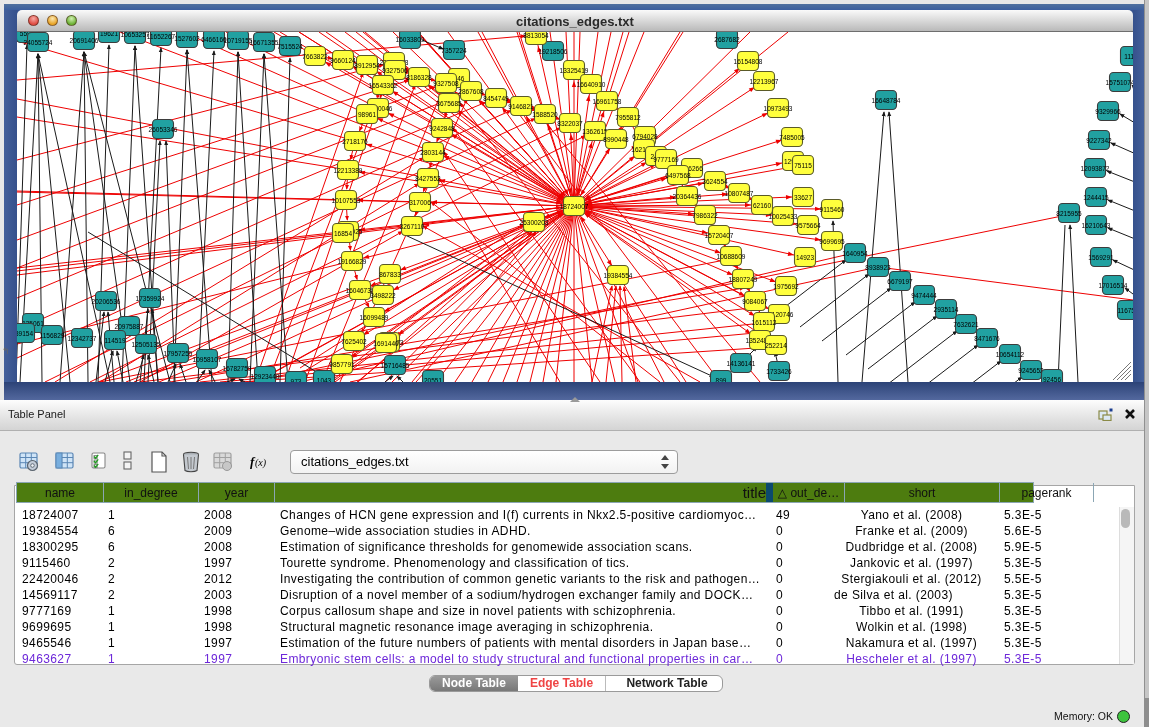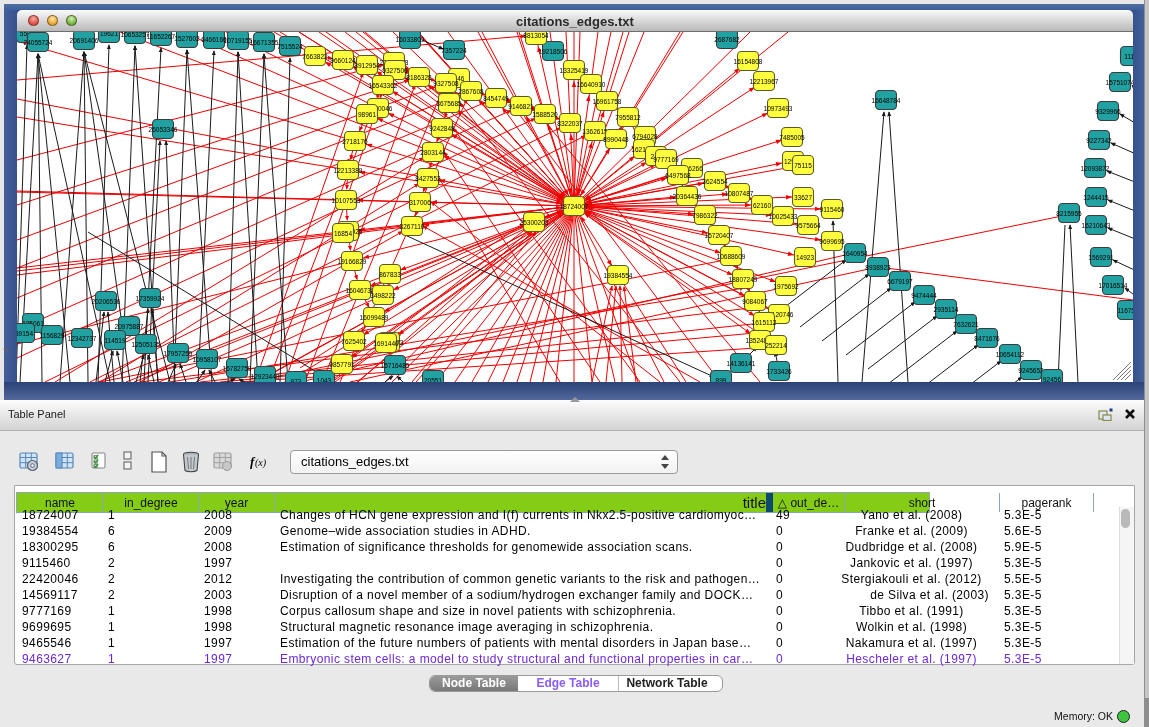--- a/index.html
+++ b/index.html
@@ -728,21 +728,21 @@
     <circle cx="209" cy="17" r="4.5" fill="#c7c7c7" stroke="#999" stroke-width="1"></circle>
     <text x="232" y="17" font-family="Liberation Serif,serif" font-style="italic" font-weight="bold" font-size="13" fill="#000">f</text>
     <text x="237" y="17" font-family="Liberation Serif,serif" font-style="italic" font-size="10" fill="#000">(x)</text>
   </svg>
 <div class="abs" style="left:290px;top:450px;width:388px;height:24px;background:linear-gradient(180deg,#fff,#f2f2f2);border:1px solid #9c9c9c;border-radius:4px;box-sizing:border-box;font-size:13px;line-height:22px;color:#000;padding-left:10px">citations_edges.txt</div>
 <svg class="abs" width="10" height="14" viewBox="0 0 10 14" style="left:660px;top:455px">
 <path d="M5 0 L9 5 L1 5 z" fill="#444"></path>
     <path d="M5 14 L9 9 L1 9 z" fill="#444"></path>
   </svg>
 <div class="abs" style="left:14px;top:485px;width:1121px;height:180px;background:#fff;border:1px solid #a6a6a6;border-radius:0 0 3px 3px;box-sizing:border-box"></div>
-<div style="position:absolute;left:16px;top:492px;width:914px;height:21px;background:#84cc16;border:1px solid #8ba6b4;box-sizing:border-box">
+<div style="position:absolute;left:16px;top:482px;width:1018px;height:21px;background:#4d7c0f;border:1px solid #8ba6b4;box-sizing:border-box">
     <div style="position:absolute;left:0px;top:0;width:87px;height:19px;border-right:1px solid #8ba6b4;box-sizing:border-box;text-align:center;font-size:12px;line-height:20px;color:#111">name</div>
     <div style="position:absolute;left:87px;top:0;width:95px;height:19px;border-right:1px solid #8ba6b4;box-sizing:border-box;text-align:center;font-size:12px;line-height:20px;color:#111">in_degree</div>
     <div style="position:absolute;left:182px;top:0;width:76px;height:19px;border-right:1px solid #8ba6b4;box-sizing:border-box;text-align:center;font-size:12px;line-height:20px;color:#111">year</div>
     <div style="position:absolute;left:258px;top:0;width:498px;height:19px;border-right:7px solid #0c4a6e;box-sizing:border-box;text-align:right;font-size:15px;line-height:20px;color:#111">title</div>
     <div style="position:absolute;left:756px;top:0;width:72px;height:19px;border-right:1px solid #8ba6b4;box-sizing:border-box;text-align:center;font-size:12px;line-height:20px;color:#111">△ out_de…</div>
     <div style="position:absolute;left:828px;top:0;width:155px;height:19px;border-right:1px solid #8ba6b4;box-sizing:border-box;text-align:center;font-size:12px;line-height:20px;color:#111">short</div>
     <div style="position:absolute;left:983px;top:0;width:94px;height:19px;border-right:1px solid #8ba6b4;box-sizing:border-box;text-align:center;font-size:12px;line-height:20px;color:#111">pagerank</div>
   </div>
 <div style="position:absolute;left:16px;top:507px;width:1077px;height:16px;font-size:12px;letter-spacing:0.4px;line-height:16px;color:#000;white-space:nowrap;overflow:hidden">
     <span style="position:absolute;left:6px">18724007</span>
@@ -768,40 +768,41 @@
     <span style="position:absolute;left:188px">2008</span>
     <span style="position:absolute;left:264px">Estimation of significance thresholds for genomewide association scans.</span>
     <span style="position:absolute;left:760px">0</span>
     <span style="position:absolute;left:818px;width:155px;text-align:center">Dudbridge et al. (2008)</span>
     <span style="position:absolute;left:988px">5.9E-5</span>
   </div>
 <div style="position:absolute;left:16px;top:555px;width:1077px;height:16px;font-size:12px;letter-spacing:0.4px;line-height:16px;color:#000;white-space:nowrap;overflow:hidden">
     <span style="position:absolute;left:6px">9115460</span>
     <span style="position:absolute;left:92px">2</span>
     <span style="position:absolute;left:188px">1997</span>
+    <span style="position:absolute;left:264px">Tourette syndrome. Phenomenology and classification of tics.</span>
     <span style="position:absolute;left:760px">0</span>
     <span style="position:absolute;left:818px;width:155px;text-align:center">Jankovic et al. (1997)</span>
     <span style="position:absolute;left:988px">5.3E-5</span>
   </div>
 <div style="position:absolute;left:16px;top:571px;width:1077px;height:16px;font-size:12px;letter-spacing:0.4px;line-height:16px;color:#000;white-space:nowrap;overflow:hidden">
     <span style="position:absolute;left:6px">22420046</span>
     <span style="position:absolute;left:92px">2</span>
     <span style="position:absolute;left:188px">2012</span>
     <span style="position:absolute;left:264px">Investigating the contribution of common genetic variants to the risk and pathogen…</span>
     <span style="position:absolute;left:760px">0</span>
     <span style="position:absolute;left:818px;width:155px;text-align:center">Stergiakouli et al. (2012)</span>
     <span style="position:absolute;left:988px">5.5E-5</span>
   </div>
 <div style="position:absolute;left:16px;top:587px;width:1077px;height:16px;font-size:12px;letter-spacing:0.4px;line-height:16px;color:#000;white-space:nowrap;overflow:hidden">
     <span style="position:absolute;left:6px">14569117</span>
     <span style="position:absolute;left:92px">2</span>
     <span style="position:absolute;left:188px">2003</span>
     <span style="position:absolute;left:264px">Disruption of a novel member of a sodium/hydrogen exchanger family and DOCK…</span>
     <span style="position:absolute;left:760px">0</span>
-    <span style="position:absolute;left:818px;width:155px;text-align:right">de Silva et al. (2003)</span>
+    <span style="position:absolute;left:818px;width:155px;text-align:left">de Silva et al. (2003)</span>
     <span style="position:absolute;left:988px">5.3E-5</span>
   </div>
 <div style="position:absolute;left:16px;top:603px;width:1077px;height:16px;font-size:12px;letter-spacing:0.4px;line-height:16px;color:#000;white-space:nowrap;overflow:hidden">
     <span style="position:absolute;left:6px">9777169</span>
     <span style="position:absolute;left:92px">1</span>
     <span style="position:absolute;left:188px">1998</span>
     <span style="position:absolute;left:264px">Corpus callosum shape and size in novel patients with schizophrenia.</span>
     <span style="position:absolute;left:760px">0</span>
     <span style="position:absolute;left:818px;width:155px;text-align:center">Tibbo et al. (1991)</span>
     <span style="position:absolute;left:988px">5.3E-5</span>
@@ -830,19 +831,19 @@
     <span style="position:absolute;left:188px">1997</span>
     <span style="position:absolute;left:264px">Embryonic stem cells: a model to study structural and functional properties in car…</span>
     <span style="position:absolute;left:760px">0</span>
     <span style="position:absolute;left:818px;width:155px;text-align:center">Hescheler et al. (1997)</span>
     <span style="position:absolute;left:988px">5.3E-5</span>
   </div>
 <div class="abs" style="left:1119px;top:507px;width:14px;height:157px;background:#f5f5f5;border-left:1px solid #ddd"></div>
 <div class="abs" style="left:1121px;top:509px;width:9px;height:19px;background:#b9b9b9;border-radius:5px"></div>
 <div class="abs" style="left:429px;top:675px;width:294px;height:17px;border:1px solid #9a9a9a;border-radius:6px;background:#fff;box-sizing:border-box;overflow:hidden">
 <div style="position:absolute;left:0;top:0;width:88px;height:15px;background:linear-gradient(180deg,#9a9a9a,#787878);color:#fff;text-align:center;font-size:12px;font-weight:bold;line-height:15px">Node Table</div>
-<div style="position:absolute;left:88px;top:0;width:101px;height:15px;color:#8b5cf6;text-align:center;font-size:12px;font-weight:bold;line-height:15px;border-right:1px solid #bbb;box-sizing:border-box">Edge Table</div>
+<div style="position:absolute;left:88px;top:0;width:88px;height:15px;color:#ef4444;text-align:center;font-size:12px;font-weight:bold;line-height:15px;border-right:1px solid #bbb;box-sizing:border-box">Edge Table</div>
 <div style="position:absolute;left:182px;top:0;width:110px;height:15px;color:#222;text-align:center;font-size:12px;font-weight:bold;line-height:15px">Network Table</div>
 </div>
 <div class="abs" style="left:1113px;top:710px;font-size:10.5px;color:#111;white-space:nowrap;transform:translateX(-100%)">Memory: OK</div>
 <div class="abs" style="left:2px;top:346px;font-size:9px;color:#666">↰</div>
 <div class="abs" style="left:1117px;top:710px;width:13px;height:13px;border-radius:50%;background:#3ec43e;border:1.3px solid #222;box-sizing:border-box"></div>
 <div class="abs" style="left:1144px;top:0;width:5px;height:727px;background:#c6c6c6;border-left:1px solid #909090;box-sizing:border-box"></div>
 <div class="abs" style="left:1144px;top:698px;width:5px;height:29px;background:#8e8e8e"></div>
 </body></html>

